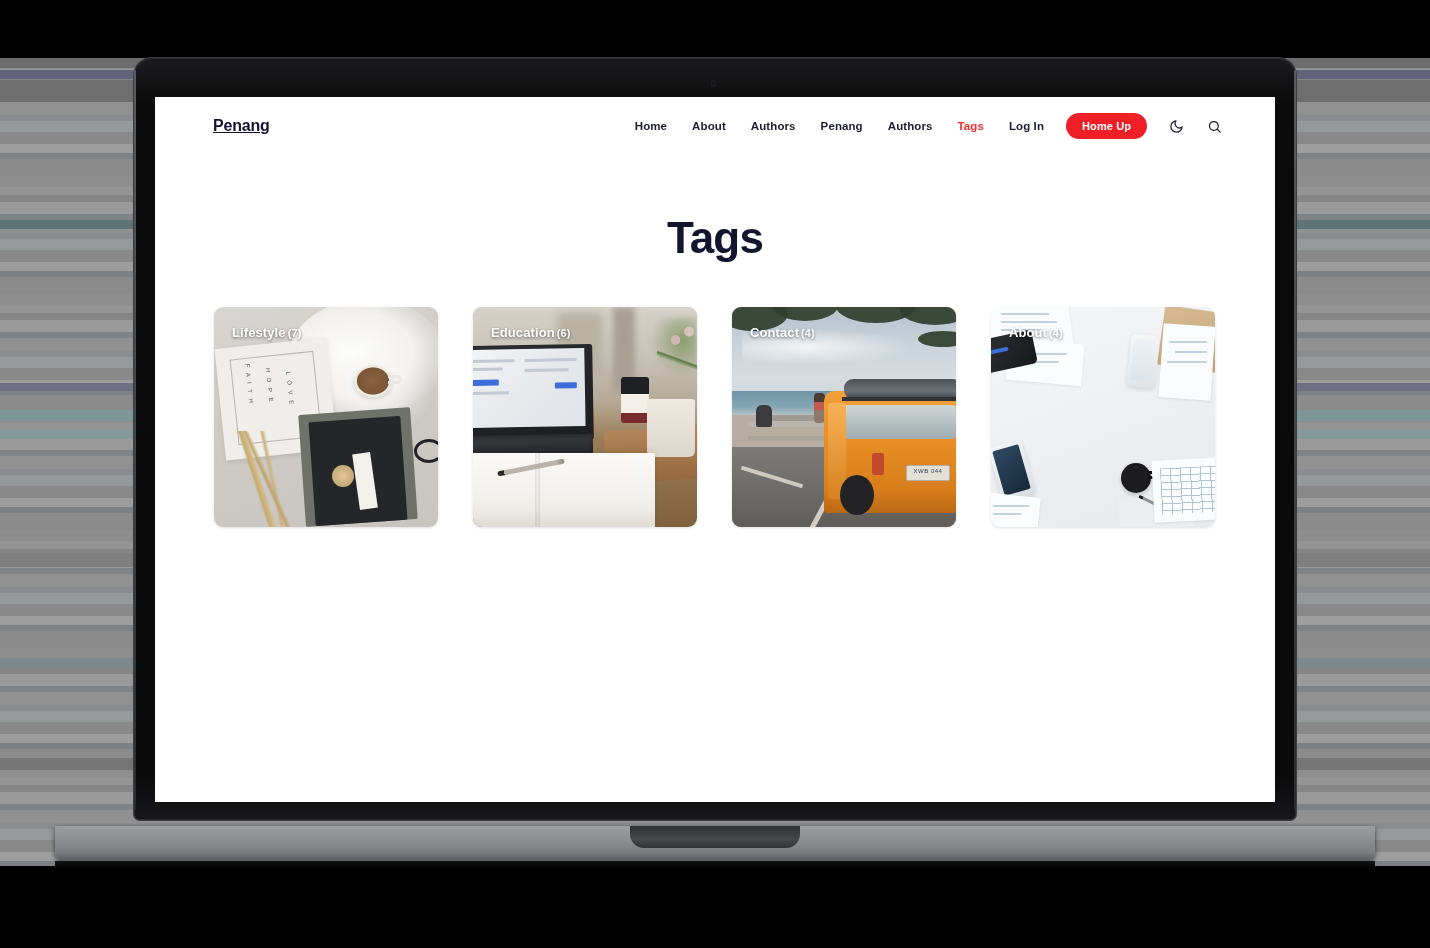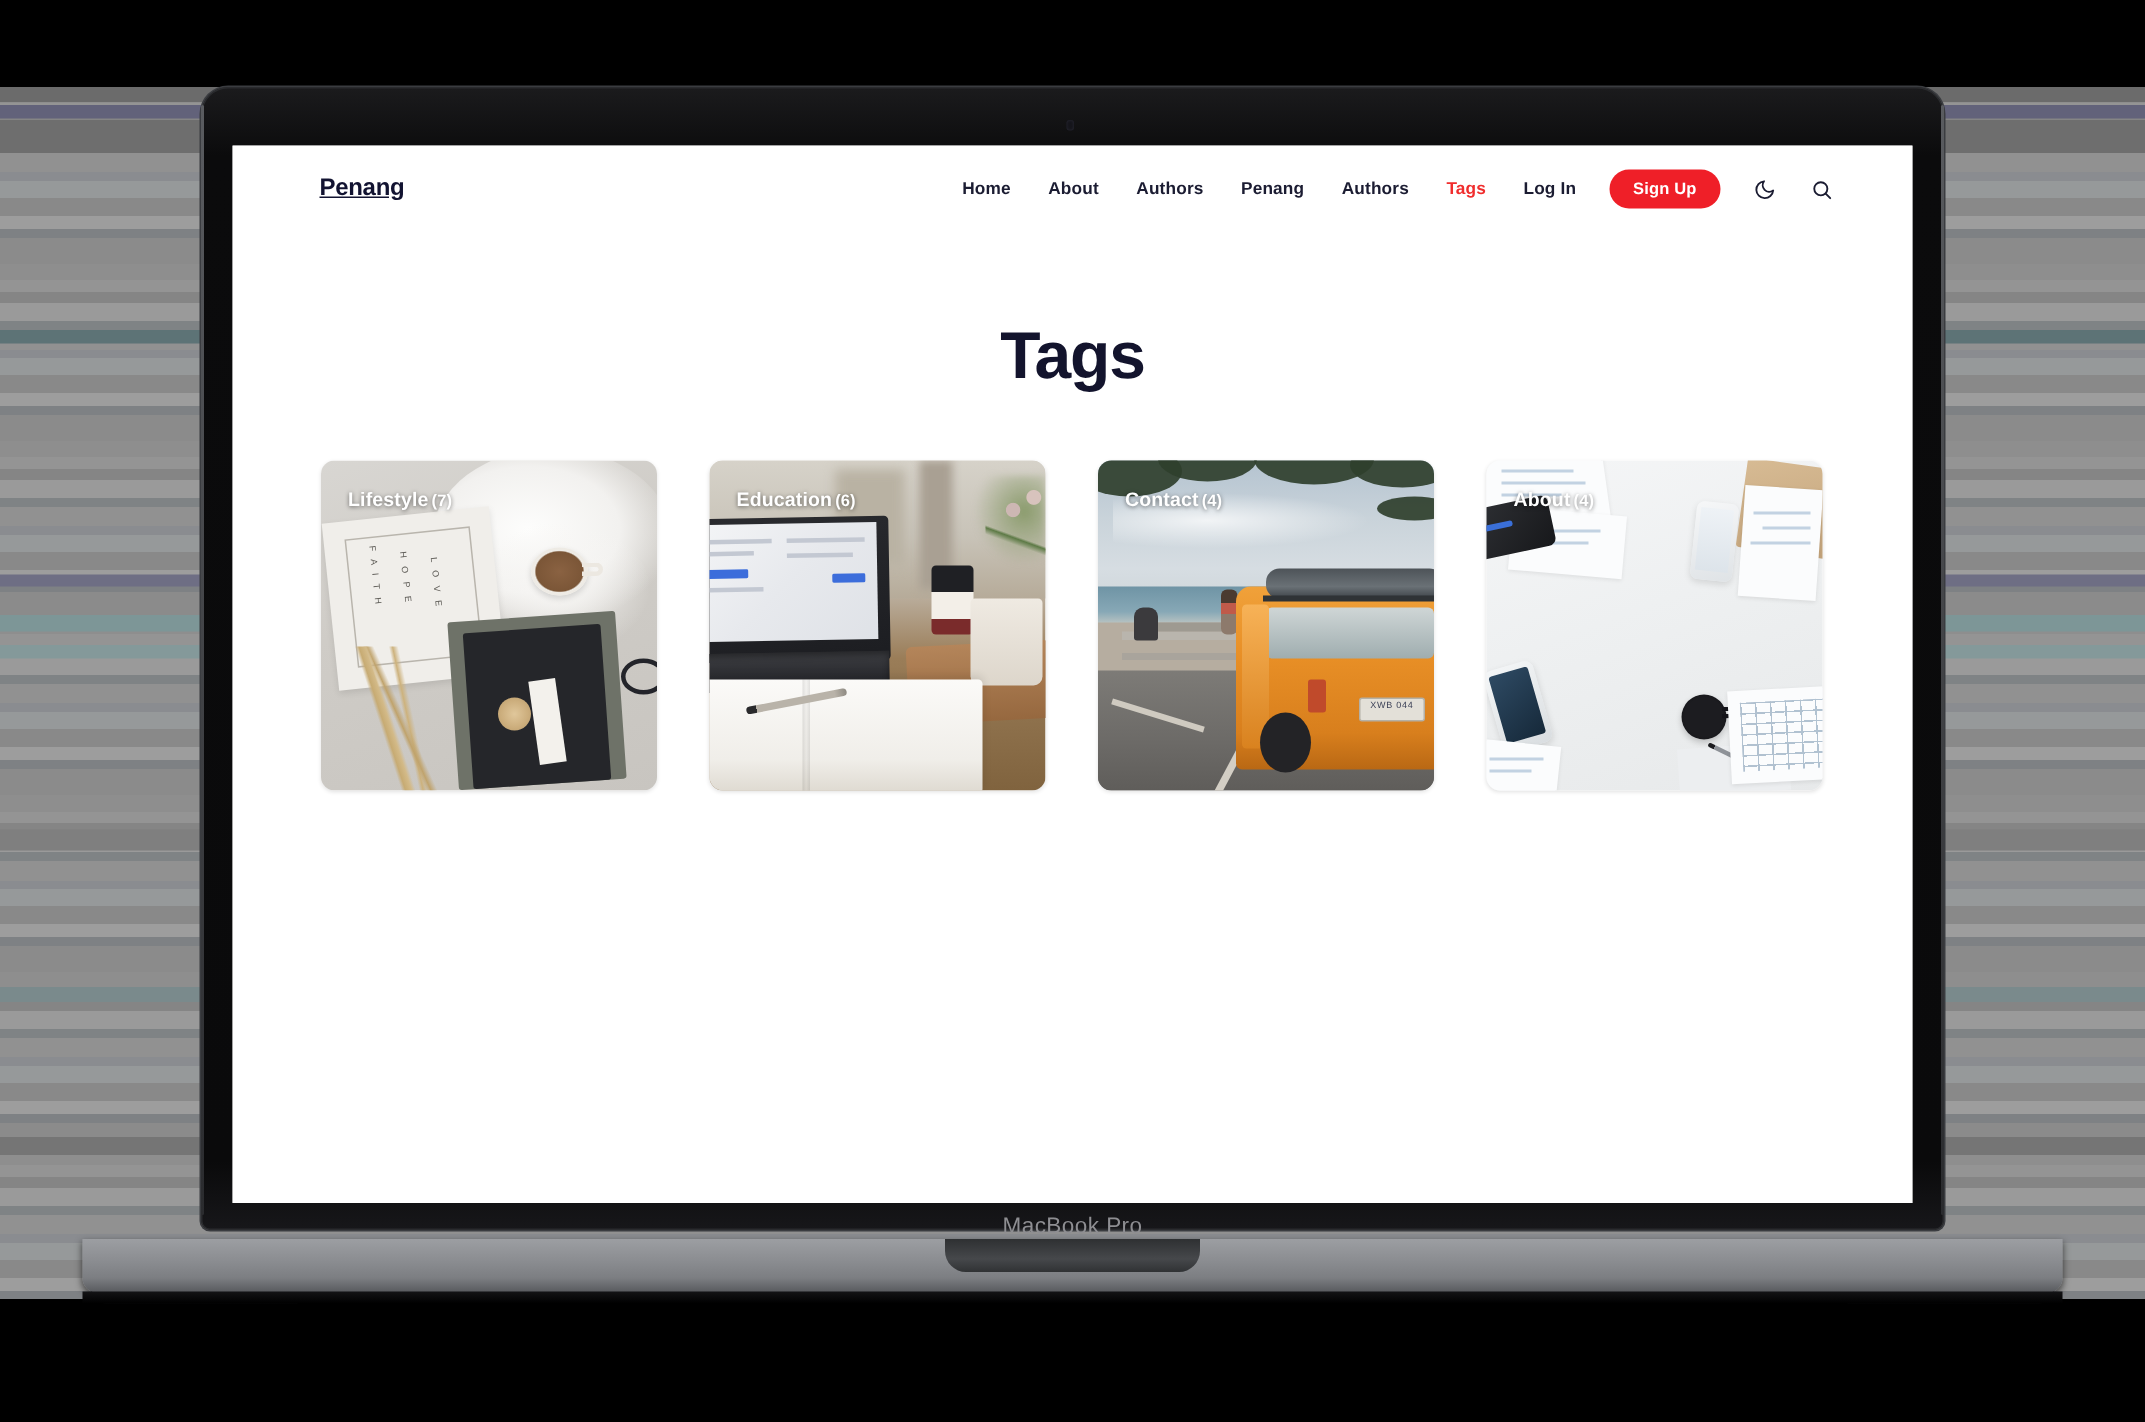--- a/index.html
+++ b/index.html
@@ -389,21 +389,21 @@
           <nav class="nav-links">
             <a class="nav-link">Home</a>
             <a class="nav-link">About</a>
             <a class="nav-link">Authors</a>
             <a class="nav-link">Penang</a>
             <a class="nav-link">Authors</a>
             <a class="nav-link active">Tags</a>
             <a class="nav-link">Log In</a>
           </nav>
 
-          <button class="signup-btn">Sign Up</button>
+          <button class="signup-btn">Home Up</button>
 
           <div class="icon-btn">
             <svg width="15" height="15" viewBox="0 0 24 24" fill="none" stroke="#1b1c32" stroke-width="2" stroke-linecap="round" stroke-linejoin="round">
               <path d="M21 12.79A9 9 0 1 1 11.21 3 7 7 0 0 0 21 12.79z"></path>
             </svg>
           </div>
 
           <div class="icon-btn">
             <svg width="15" height="15" viewBox="0 0 24 24" fill="none" stroke="#1b1c32" stroke-width="2" stroke-linecap="round" stroke-linejoin="round">
               <circle cx="11" cy="11" r="7"></circle>
@@ -538,21 +538,20 @@
             <span>About</span><span class="tag-count">(4)</span>
           </div>
         </div>
 
 
 
       </div>
     </div>
   </div>
 
-  <div class="chin-label">MacBook Pro</div>
 
   <div class="base-foot-l"></div>
   <div class="base-foot-r"></div>
   <div class="laptop-base"></div>
   <div class="base-notch"></div>
   <div class="base-shadow"></div>
 
 </div>
 
 </body></html>

